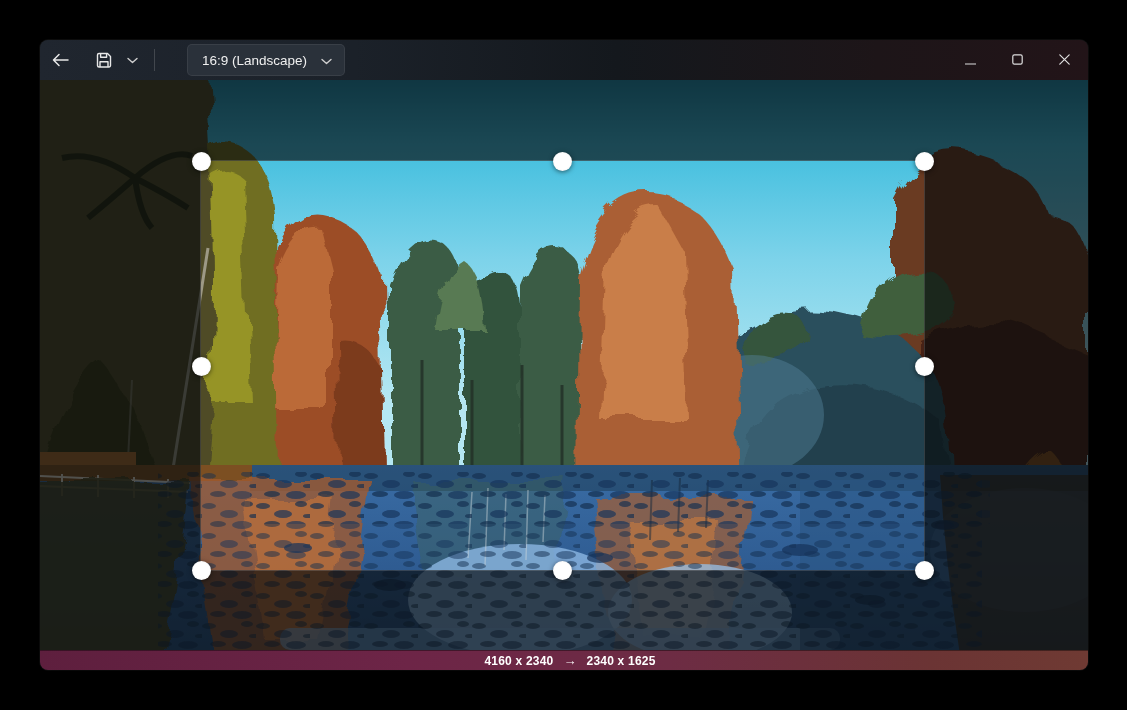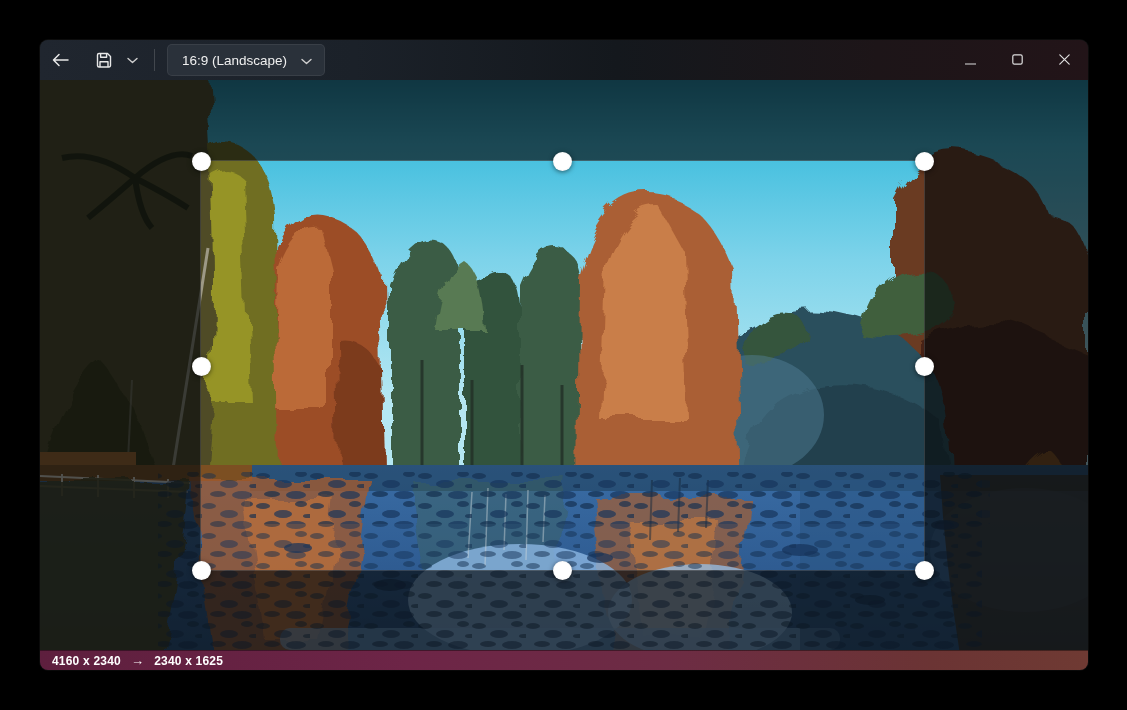--- a/index.html
+++ b/index.html
@@ -27,21 +27,21 @@
   }
   .tb-btn{
     background:transparent;border:none;outline:none;cursor:pointer;
     height:40px;display:flex;align-items:center;justify-content:center;
     padding:0 12px;color:#e8e8e8;
   }
   .tb-btn svg{display:block;}
   .save-split{gap:14px;padding:0 10px 0 14px;}
   .tb-divider{width:1px;height:22px;background:rgba(255,255,255,.16);margin:0 8px 0 6px;}
   .aspect-btn{
-    display:flex;align-items:center;gap:14px;height:32px;margin-left:4px;
+    display:flex;align-items:center;gap:14px;height:32px;margin-left:24px;
     padding:0 12px 0 14px;border-radius:5px;cursor:pointer;
     background:var(--dropdown-bg,#2a313a);
     border:1px solid rgba(255,255,255,.07);
     color:#f0f0f0;font-size:13.5px;font-family:inherit;
   }
   .tb-spacer{flex:1;}
   .winctl{
     width:47px;height:40px;background:transparent;border:none;outline:none;
     display:flex;align-items:center;justify-content:center;cursor:pointer;
   }
@@ -64,21 +64,21 @@
   }
 
   
   .statusbar{
     position:relative;height:20px;display:flex;align-items:center;gap:10px;
     padding-left:12px;box-sizing:border-box;
     border-top:1px solid rgba(0,0,0,.4);
     background:linear-gradient(90deg,
       var(--statusbar-left,#5e1f3e) 0%, var(--statusbar-mid,#6d2547) 35%,
       #6d2c44 60%, #6b3434 85%, var(--statusbar-right,#6f3a33) 100%);
-    color:#fff;font-size:12px;font-weight:700;letter-spacing:.2px;
+    color:#fff;font-size:12px;font-weight:700;letter-spacing:.2px;justify-content:center;
   }
   .statusbar .arrow{font-weight:400;font-size:13px;opacity:.95;}
 </style>
 </head>
 <body>
 
 <div class="stage">
   <div class="app-window">
 
     <div class="titlebar">

